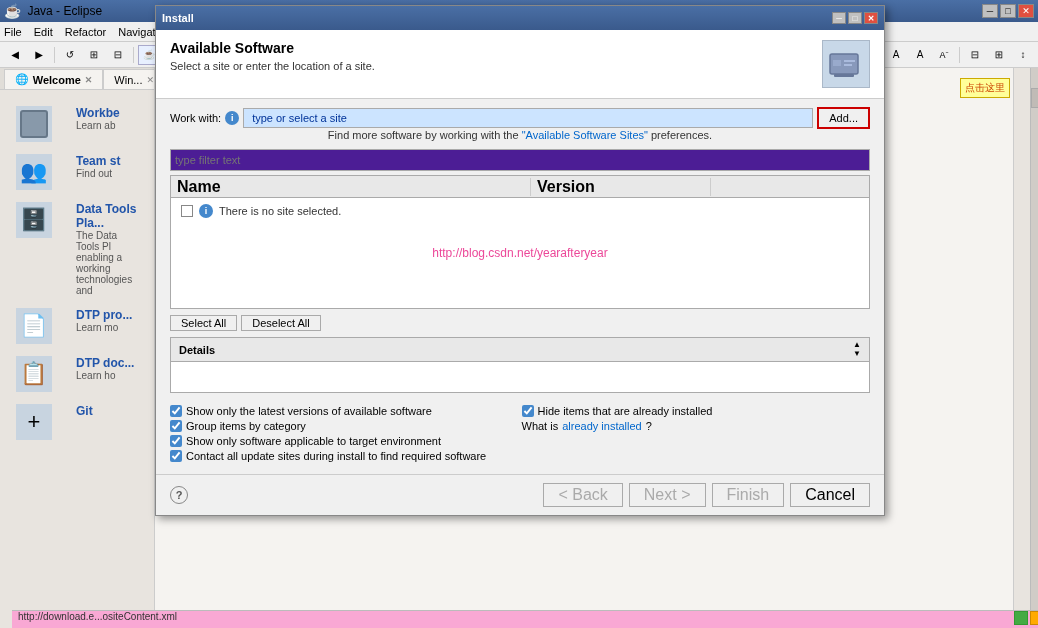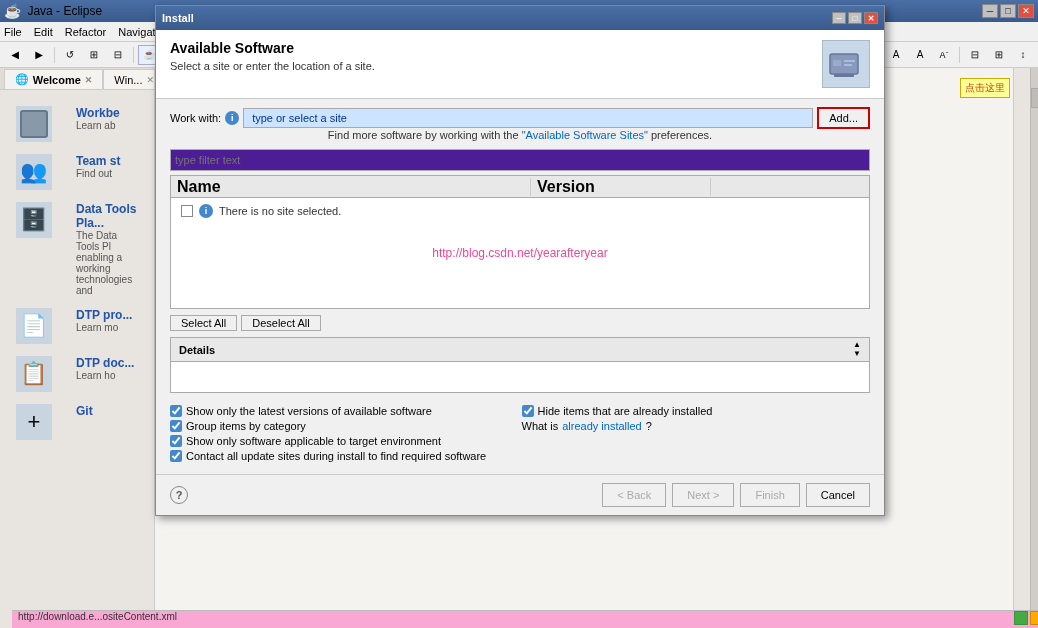--- a/index.html
+++ b/index.html
@@ -432,21 +432,21 @@
       font-size: 11px;
       font-weight: bold;
       cursor: pointer;
       color: #555;
     }
     .footer-btn {
       height: 24px;
       padding: 0 14px;
       background: #f0f0f0;
       border: 1px solid #aaa;
-      font-size: 11px;
+      font-size: 16px;
       cursor: pointer;
     }
     .footer-btn.disabled {
       color: #aaa;
       cursor: default;
     }
 
     
     .statusbar {
       position: absolute;

